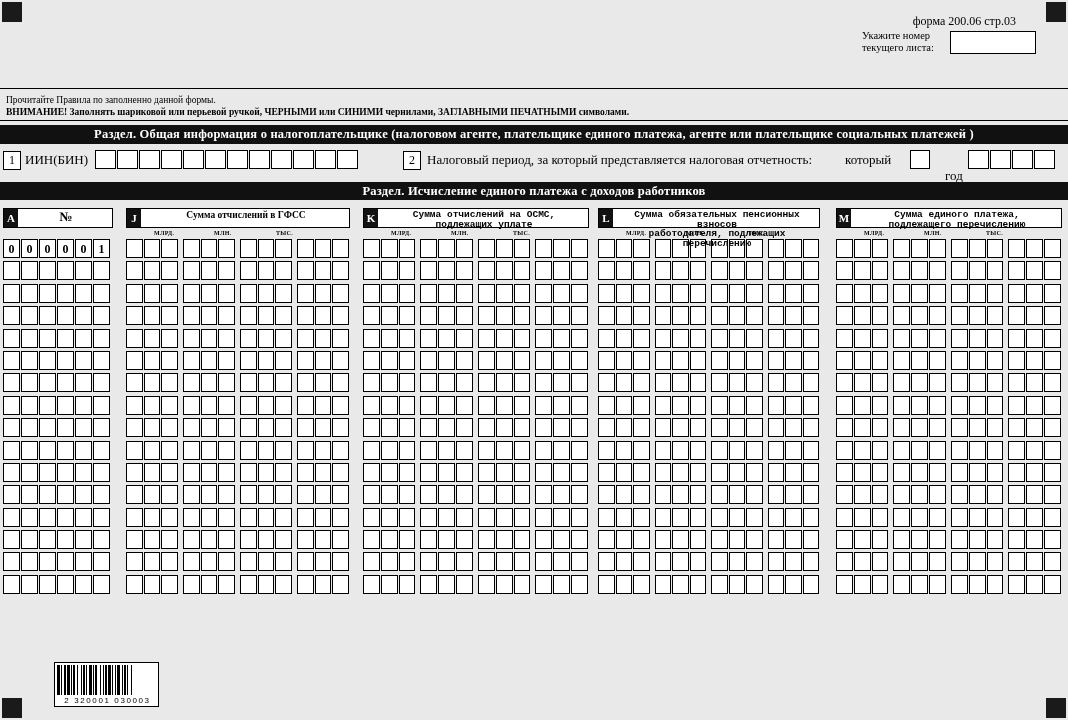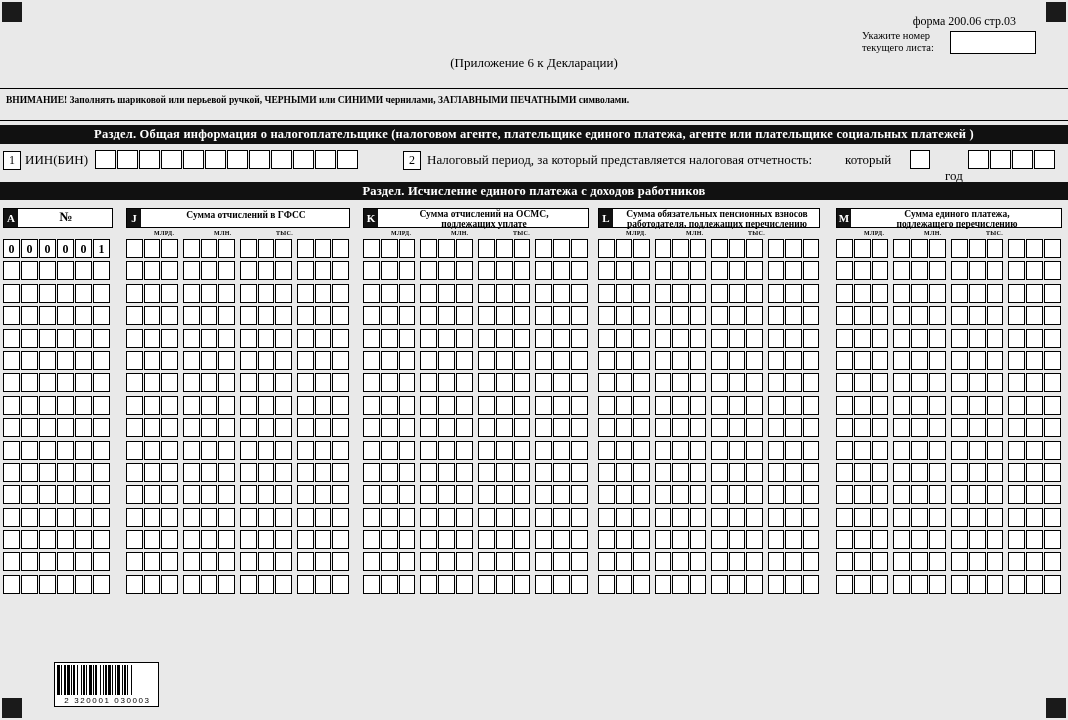--- a/index.html
+++ b/index.html
@@ -55,21 +55,21 @@
   .kv-box{position:absolute;left:910px;top:150px;width:20px;height:19px;}
   .god-label{left:945px;top:168px;}
   .god-cells{position:absolute;left:968px;top:150px;display:flex;gap:1px;}
   .god-cells .cell{width:21px;height:19px;}
 
   
   .col{position:absolute;top:208px;}
   .col-head{position:relative;height:20px;border:1px solid #000;background:#fff;box-sizing:border-box;}
   .col-letter{position:absolute;left:-0px;top:0px;width:14px;height:18px;background:#111;color:#fff;font-size:11px;font-weight:bold;text-align:center;line-height:18px;}
   .col-title{padding-left:16px;text-align:center;font-size:9.5px;line-height:9.5px;padding-top:2px;font-weight:bold;}
-  .col-title.two{padding-top:1px;}
+  .col-title.two{padding-top:1px;font-family:Liberation Mono, monospace;}
   .col-title .l2{display:block;}
   .col-title.big{font-size:13px;padding-top:3px;}
 
   .units{position:relative;height:11px;}
   .units span{position:absolute;font-size:6px;font-weight:bold;letter-spacing:.3px;}
   .rowline{display:flex;gap:0px;margin-bottom:3.4px;}
   .rowline .cell{width:19px;height:19px;margin-right:1px;}
   .rowline .cell.a{width:17px;height:19px;}
 
   
@@ -82,30 +82,30 @@
 <body>
 
 <div class="page">
 
   <div class="corner tl"></div>
   <div class="corner tr"></div>
   <div class="corner bl"></div>
   <div class="corner br"></div>
 
   <div class="form-code">форма 200.06 стр.03</div>
-  <div class="subtitle">(Приложение 6 к Декларации)</div>
 
   <div class="sheet-no-label">
     <div>Укажите номер</div>
     <div>текущего листа:</div>
   </div>
   <input class="sheet-no-box" value="" style="">
 
   <div class="rule r1"></div>
   <div class="instr">
+    <div>Прочитайте Правила по заполненно данной формы.</div>
     <div style="font-weight:bold;text-align:right;">ВНИМАНИЕ! Заполнять шариковой или перьевой ручкой, ЧЕРНЫМИ или СИНИМИ чернилами, ЗАГЛАВНЫМИ ПЕЧАТНЫМИ символами.</div>
   </div>
   <div class="rule r2"></div>
 
   <div class="bar b1">Раздел. Общая информация о налогоплательщике (налоговом агенте, плательщике единого платежа, агенте или плательщике социальных платежей )</div>
 
   <div class="numbadge iin-badge">1</div>
   <div class="lbl iin-label">ИИН(БИН)</div>
   <div class="iin-cells" id="iin-cells">
       <div class="cell"></div>

